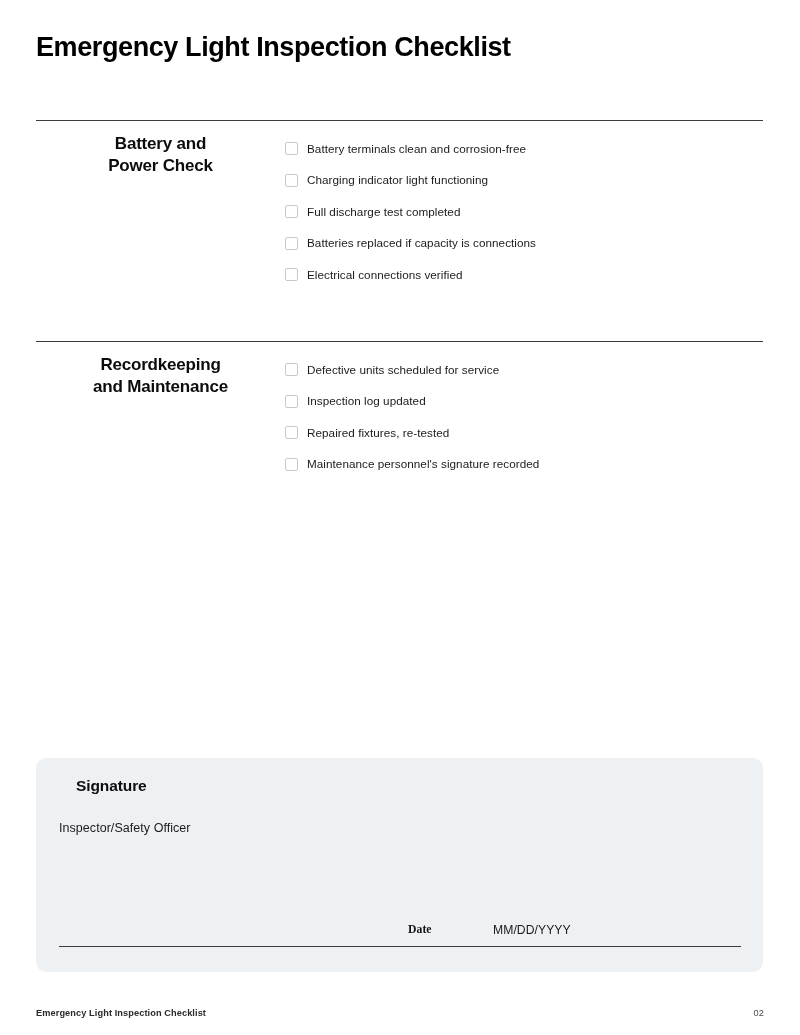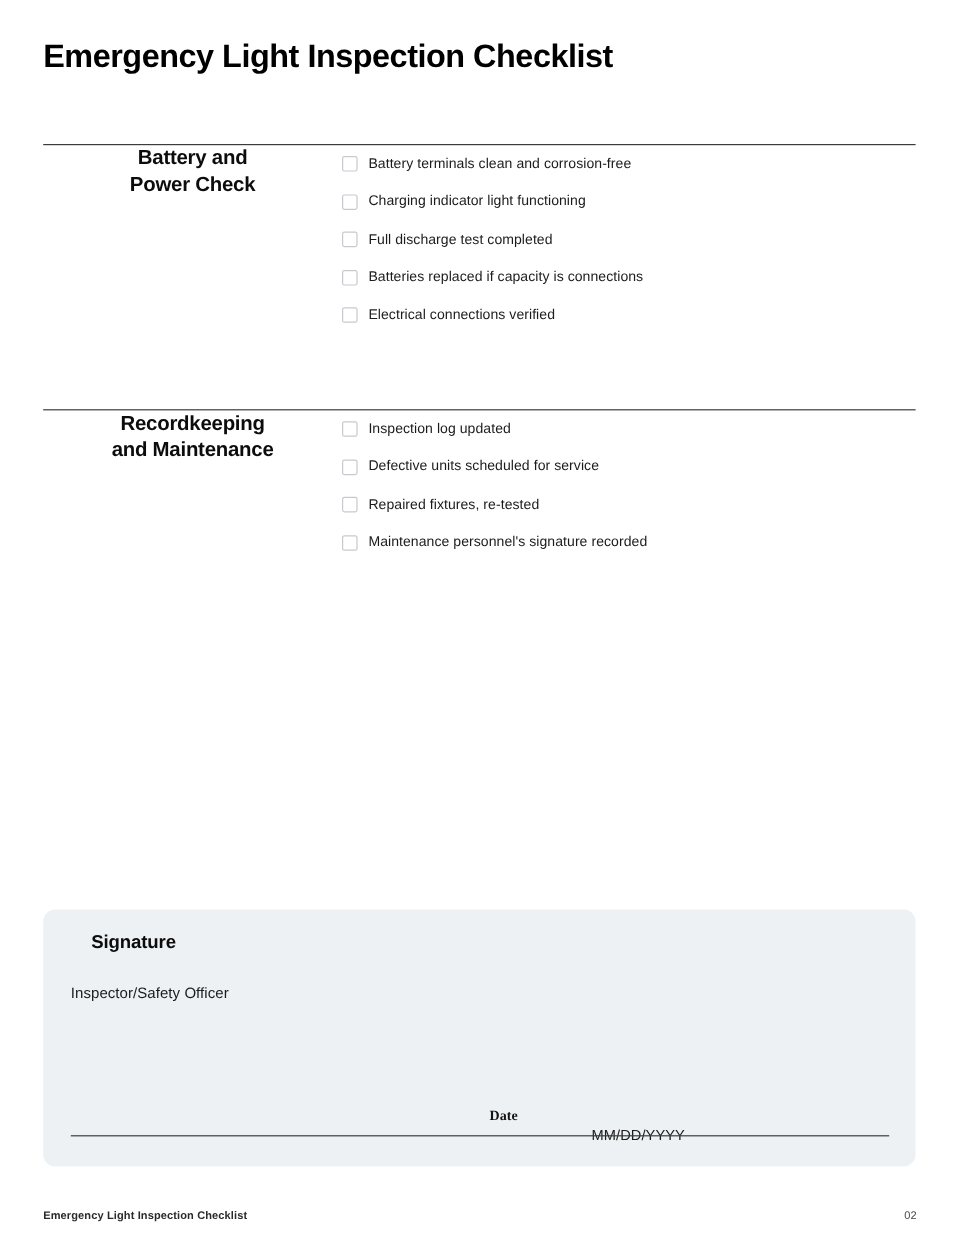--- a/index.html
+++ b/index.html
@@ -47,20 +47,21 @@
     left: 0;
     top: 0;
     width: 727px;
     height: 0;
     border-top: 1.5px solid #3c3c3c;
   }
   .section-body {
     position: relative;
     display: flex;
     align-items: flex-start;
+    padding-top: 12px;
   }
   .section-heading {
     width: 249px;
     flex: 0 0 249px;
     font-size: 17px;
     font-weight: 700;
     line-height: 22px;
     letter-spacing: -0.2px;
     color: #0c0c0c;
     white-space: pre-line;
@@ -139,21 +140,20 @@
     font-family: Liberation Serif, serif;
   }
   .date-value {
     position: absolute;
     left: 434px;
     top: 0;
     font-size: 12.2px;
     font-weight: 400;
     color: #1b1b1b;
     letter-spacing: 0.05px;
-    margin-top: 16px;
   }
   .signature-line {
     position: absolute;
     left: 59px;
     top: 946px;
     width: 682px;
     height: 0;
     border-top: 1.5px solid #3c3c3c;
   }
 
@@ -214,25 +214,25 @@
   </div>
 
   <div class="section" id="section-1" style="top:341px;">
     <div class="section-rule"></div>
     <div class="section-body">
       <div class="section-heading">Recordkeeping
 and Maintenance</div>
       <div class="checklist">
         <div class="check-row">
           <span class="checkbox"></span>
+          <span class="check-label">Defective units scheduled for service</span>
+        </div>
+        <div class="check-row">
+          <span class="checkbox"></span>
           <span class="check-label">Inspection log updated</span>
-        </div>
-        <div class="check-row">
-          <span class="checkbox"></span>
-          <span class="check-label">Defective units scheduled for service</span>
         </div>
         <div class="check-row">
           <span class="checkbox"></span>
           <span class="check-label">Repaired fixtures, re-tested</span>
         </div>
         <div class="check-row">
           <span class="checkbox"></span>
           <span class="check-label">Maintenance personnel's signature recorded</span>
         </div>
       </div>

